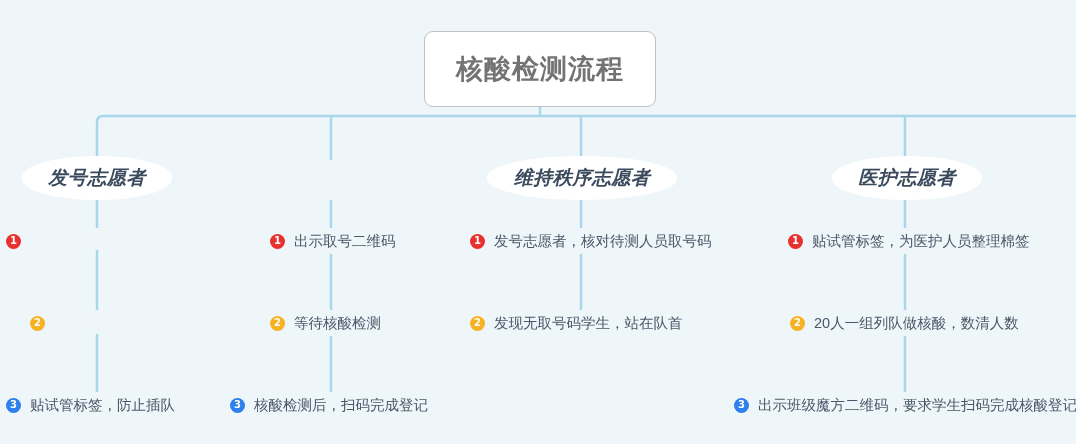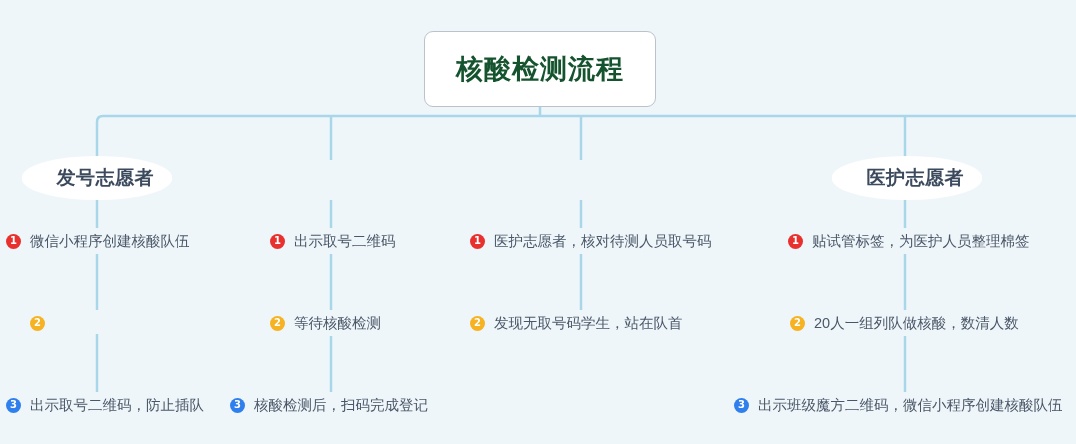--- a/index.html
+++ b/index.html
@@ -40,36 +40,37 @@
     background: #ffffff;
     border: 1.5px solid #bcc2ca;
     border-radius: 9px;
     display: flex;
     align-items: center;
     justify-content: center;
   }
   .root-title {
     font-size: 27px;
     font-weight: bold;
-    color: #14532d;
+    color: #737373;
     letter-spacing: 1px;
     white-space: nowrap;
   }
 
   
   .col-header {
     position: absolute;
     height: 44px;
     background: #ffffff;
     border-radius: 50% / 48%;
     display: flex;
     align-items: center;
-    justify-content: flex-end;
+    justify-content: center;
     box-sizing: border-box;
     padding: 0 18px;
+    font-style: italic;
   }
   .col-header-label {
     font-size: 19px;
     font-weight: bold;
     color: #3c4a5e;
     white-space: nowrap;
     letter-spacing: 0.5px;
   }
 
   
@@ -139,61 +140,63 @@
 
   <div class="root-box">
     <span class="root-title">核酸检测流程</span>
   </div>
 
   <div class="col-header" style="left:22px; top:156px; width:150px;">
     <span class="col-header-label">发号志愿者</span>
   </div>
   <div class="leaf" style="left:6px; top:228px;">
     <span class="badge c1">1</span>
-    <span class="leaf-text">微信小程序创建核酸队伍</span>
   </div>
   <div class="leaf" style="left:30px; top:310px;">
     <span class="badge c2">2</span>
   </div>
   <div class="leaf" style="left:6px; top:392px;">
     <span class="badge c3">3</span>
-    <span class="leaf-text">出示取号二维码，防止插队</span>
+    <span class="leaf-text">贴试管标签，防止插队</span>
   </div>
 
   <div class="leaf" style="left:270px; top:228px;">
     <span class="badge c1">1</span>
     <span class="leaf-text">出示取号二维码</span>
   </div>
   <div class="leaf" style="left:270px; top:310px;">
     <span class="badge c2">2</span>
     <span class="leaf-text">等待核酸检测</span>
   </div>
   <div class="leaf" style="left:230px; top:392px;">
     <span class="badge c3">3</span>
     <span class="leaf-text">核酸检测后，扫码完成登记</span>
   </div>
 
+  <div class="col-header" style="left:487px; top:156px; width:190px;">
+    <span class="col-header-label">维持秩序志愿者</span>
+  </div>
   <div class="leaf" style="left:470px; top:228px;">
     <span class="badge c1">1</span>
-    <span class="leaf-text">医护志愿者，核对待测人员取号码</span>
+    <span class="leaf-text">发号志愿者，核对待测人员取号码</span>
   </div>
   <div class="leaf" style="left:470px; top:310px;">
     <span class="badge c2">2</span>
     <span class="leaf-text">发现无取号码学生，站在队首</span>
   </div>
 
   <div class="col-header" style="left:832px; top:156px; width:150px;">
     <span class="col-header-label">医护志愿者</span>
   </div>
   <div class="leaf" style="left:788px; top:228px;">
     <span class="badge c1">1</span>
     <span class="leaf-text">贴试管标签，为医护人员整理棉签</span>
   </div>
   <div class="leaf" style="left:790px; top:310px;">
     <span class="badge c2">2</span>
     <span class="leaf-text">20人一组列队做核酸，数清人数</span>
   </div>
   <div class="leaf" style="left:734px; top:392px;">
     <span class="badge c3">3</span>
-    <span class="leaf-text">出示班级魔方二维码，微信小程序创建核酸队伍</span>
+    <span class="leaf-text">出示班级魔方二维码，要求学生扫码完成核酸登记</span>
   </div>
 
 </div>
 
 </body></html>

